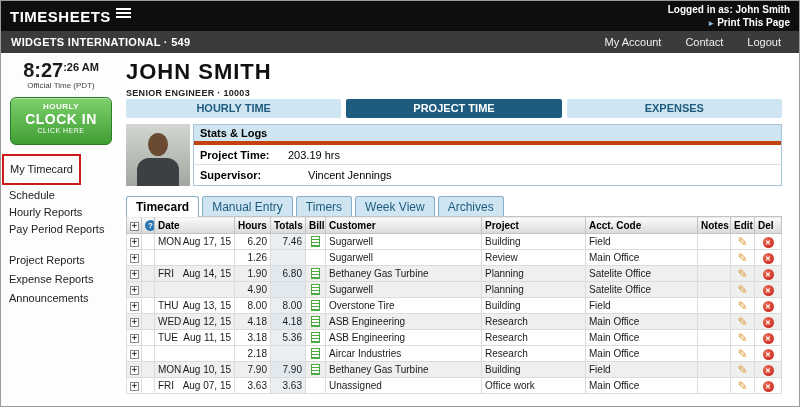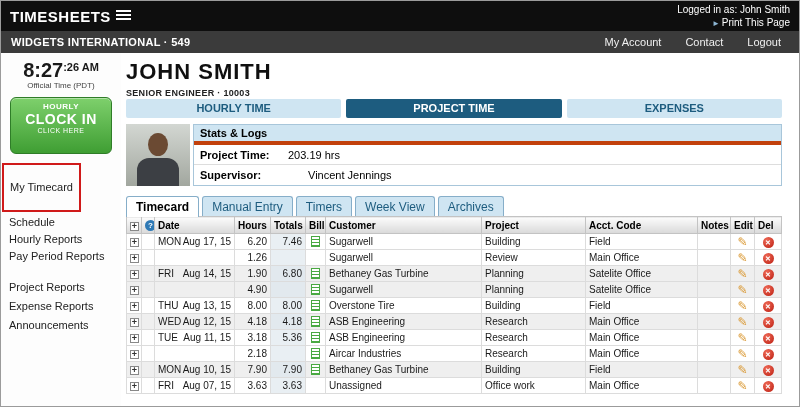--- a/index.html
+++ b/index.html
@@ -5,51 +5,51 @@
   * { box-sizing: border-box; }
   html, body { margin: 0; padding: 0; }
   body { font-family: "Liberation Sans", sans-serif; background: #e8e8e8; }
   .screen {
     width: 800px; height: 407px; background: #fff;
     border: 1px solid #9b9b9b; overflow: hidden; position: relative;
   }
 
   
   .topbar { height: 30px; background: #0e0e0e; display: flex; justify-content: space-between; align-items: center; padding: 0 9px; }
-  .logo { display: flex; align-items: center; gap: 5px; color: #fff; font-weight: bold; font-size: 15px; letter-spacing: .5px; }
+  .logo { display: flex; gap: 5px; color: #fff; font-weight: bold; font-size: 15px; letter-spacing: .5px; }
   .logo-icon { width: 15px; height: 12px;
     background: linear-gradient(#fff 0 2px, transparent 2px 4px, #fff 4px 6px, transparent 6px 8px, #fff 8px 10px, transparent 10px 12px); }
-  .top-right { text-align: right; color: #fff; font-size: 10px; line-height: 13px; }
+  .top-right { text-align: right; color: #fff; font-size: 10px; line-height: 13px; font-weight: bold; }
   .print-link { cursor: pointer; color: #fff; }
   .print-arrow { color: #8db6d4; font-size: 8px; margin-right: 2px; }
 
   
   .navbar { height: 22px; background: #3b3b3b; color: #fff; display: flex; justify-content: space-between; align-items: center; padding: 0 10px; }
   .company { font-size: 11px; font-weight: bold; letter-spacing: .3px; }
   .nav-links { display: flex; gap: 24px; margin: 8px; padding: 0; list-style: none; font-size: 11px; color: #f0f0f0; }
   .nav-links li { cursor: pointer; }
 
   
   .content { display: flex; height: 353px; }
   .sidebar { flex: 0 0 120px; width: 120px; background: #fdfdfd; padding-top: 6px; }
   .main { flex: 1; min-width: 0; padding: 6px 17px 0 5px; }
 
   
   .clock { text-align: center; color: #1a1a1a; }
   .clock-time { font-size: 20px; font-weight: bold; }
   .clock-seconds { font-size: 11px; font-weight: bold; vertical-align: 6px; margin-top: 26px; }
   .clock-label { font-size: 8px; color: #444; margin-top: -1px; }
   .clockin-btn { margin: 7px 9px 9px; background: linear-gradient(#7ed06c, #3f9e33); border: 1px solid #2f7d28; border-radius: 6px;
-    color: #fff; text-align: center; padding: 4px 0 19px; cursor: pointer; box-shadow: inset 0 1px 0 rgba(255,255,255,.4); }
+    color: #fff; text-align: center; padding: 4px 0 10px; cursor: pointer; box-shadow: inset 0 1px 0 rgba(255,255,255,.4); }
   .clockin-l1 { font-size: 8px; font-weight: bold; letter-spacing: .5px; }
   .clockin-l2 { font-size: 14px; font-weight: bold; letter-spacing: .5px; }
   .clockin-l3 { font-size: 7px; letter-spacing: .5px; }
   .menu { list-style: none; margin: 2px 0 0; padding: 0; font-size: 11px; color: #222; }
   .menu li { padding: 2px 8px; line-height: 13px; cursor: pointer; }
-  .menu li.selected { border: 2px solid #d01a1a; padding: 16px 6px; margin: 0 0 2px 1px; width: fit-content; }
+  .menu li.selected { border: 2px solid #d01a1a; padding: 7px 6px; margin: 0 0 2px 1px; width: fit-content; }
   .menu.secondary { margin-top: 13px; }
   .menu.secondary li { padding: 3px 8px; }
 
   
   .emp-name { font-size: 22px; font-weight: bold; letter-spacing: 1px; color: #101010; margin: 0; line-height: 25px; }
   .emp-title { font-size: 9px; font-weight: bold; color: #222; letter-spacing: .3px; margin-top: 4px; }
 
   
   .time-tabs { display: flex; gap: 5px; margin-top: 1px; }
   .time-tab { flex: 1; height: 19px; line-height: 19px; text-align: center; font-size: 11px; font-weight: bold;

